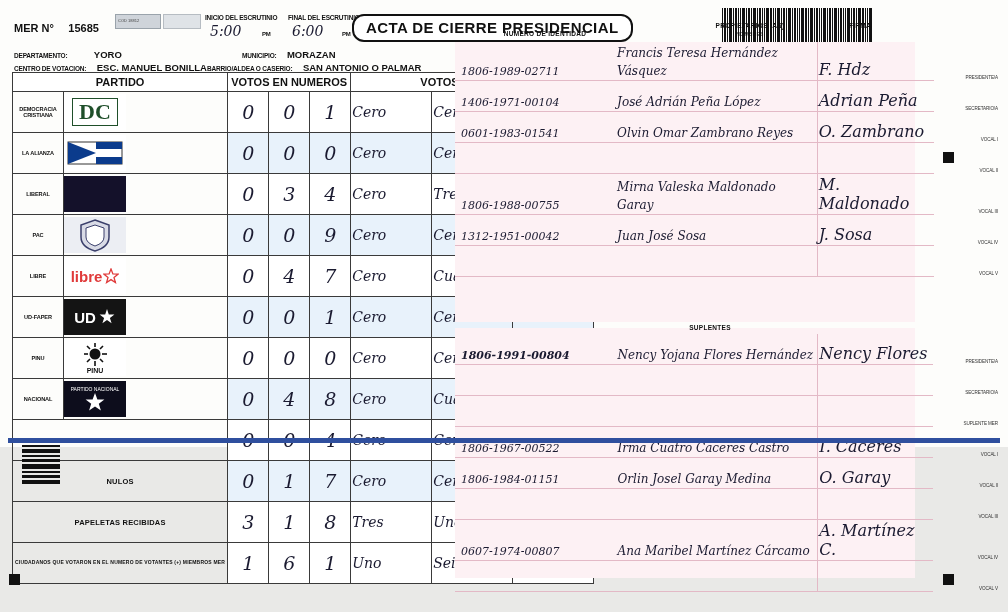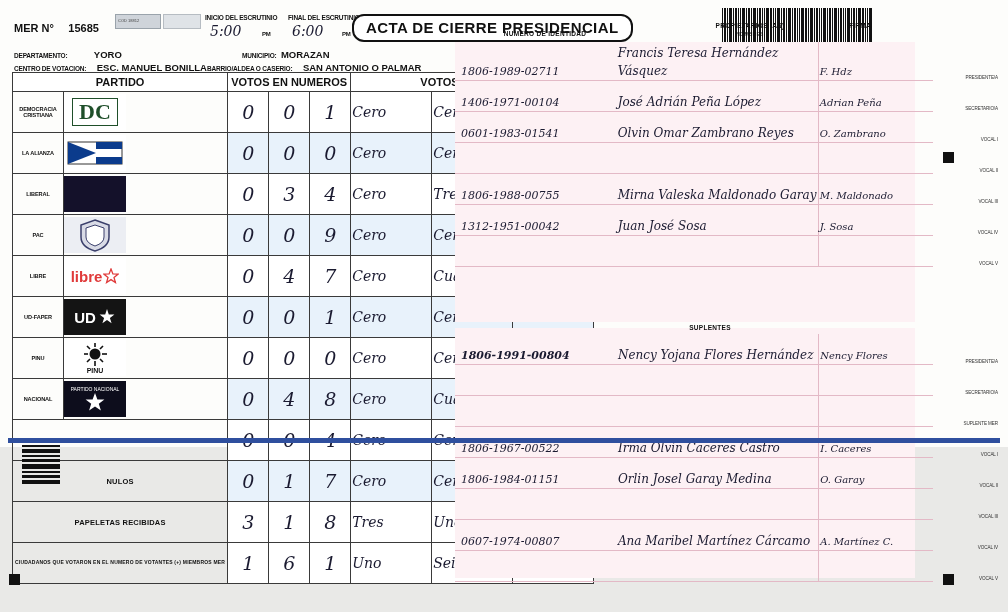--- a/index.html
+++ b/index.html
@@ -64,21 +64,21 @@
   .lbl-cell{
     font-size:7.5px;font-weight:bold;text-align:center;color:#111;letter-spacing:.2px;
   }
   .lbl-cell.small{font-size:5px;line-height:1.15;font-weight:bold;}
   
   .rt{border-collapse:collapse;width:100%;}
   .rt td{border-bottom:1px solid #e3b9c6;height:28px;vertical-align:bottom;}
   .rt-head{font-size:6.5px;font-weight:bold;text-align:center;color:#111;letter-spacing:.3px;}
   .idtxt{font-size:11px;}
   .nametxt{font-size:12px;}
-  .sigtxt{font-size:10px;font-style:italic;}
+  .sigtxt{font-size:16px;font-style:italic;}
   .sidelabel{font-size:4.6px;color:#333;text-align:right;padding-right:2px;letter-spacing:-.1px;}
   .vline{border-left:1px solid #e3b9c6;}
   .blk{position:absolute;background:#111;}
   .bluebar{position:absolute;left:8px;bottom:4px;width:992px;height:5px;background:#2f4f9e;}
 </style>
 </head>
 <body>
 
 <div id="sheet">
 
@@ -163,21 +163,21 @@
     </div>
     <div class="barcode-num">4 7 0 6 8 1 0 4 4</div>
   </div>
 
   <div class="abs" style="left:14px;top:44px;">
     <span class="hdr-small">DEPARTAMENTO:</span>
     <span class="hdr-val" style="margin-left:22px;">YORO</span>
   </div>
   <div class="abs" style="left:242px;top:44px;">
     <span class="hdr-small">MUNICIPIO:</span>
-    <span class="hdr-val" style="margin-left:0;">MORAZAN</span>
+    <span class="hdr-val" style="margin-left:6px;">MORAZAN</span>
   </div>
   <div class="abs" style="left:14px;top:57px;">
     <span class="hdr-small">CENTRO DE VOTACION:</span>
     <span class="hdr-val" style="margin-left:6px;">ESC. MANUEL BONILLA</span>
   </div>
   <div class="abs" style="left:207px;top:57px;">
     <span class="hdr-small">BARRIO/ALDEA O CASERIO:</span>
     <span class="hdr-val" style="margin-left:6px;">SAN ANTONIO O PALMAR</span>
   </div>
 
@@ -470,21 +470,21 @@
           <td style="border-bottom:none;" class="sidelabel">SECRETARIO/A</td>
         </tr>
         <tr>
           <td style="padding-left:6px;"><span class="hand idtxt"></span></td>
           <td><span class="hand nametxt"></span></td>
           <td class="vline"><span class="hand sigtxt"></span></td>
           <td style="border-bottom:none;" class="sidelabel">SUPLENTE MER</td>
         </tr>
         <tr>
           <td style="padding-left:6px;"><span class="hand idtxt">1806-1967-00522</span></td>
-          <td><span class="hand nametxt">Irma Olvin Caceres Castro</span></td>
+          <td><span class="hand nametxt">Irma Cuatro Caceres Castro</span></td>
           <td class="vline"><span class="hand sigtxt">I. Caceres</span></td>
           <td style="border-bottom:none;" class="sidelabel">VOCAL I</td>
         </tr>
         <tr>
           <td style="padding-left:6px;"><span class="hand idtxt">1806-1984-01151</span></td>
           <td><span class="hand nametxt">Orlin Josel Garay Medina</span></td>
           <td class="vline"><span class="hand sigtxt">O. Garay</span></td>
           <td style="border-bottom:none;" class="sidelabel">VOCAL II</td>
         </tr>
         <tr>

